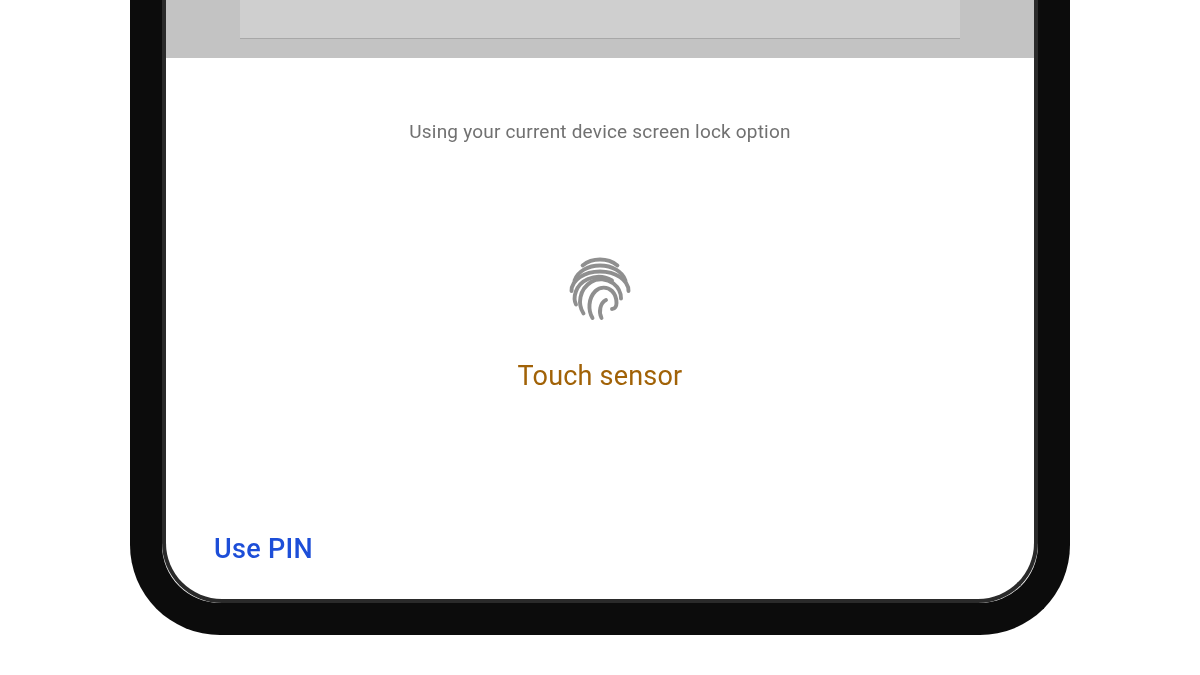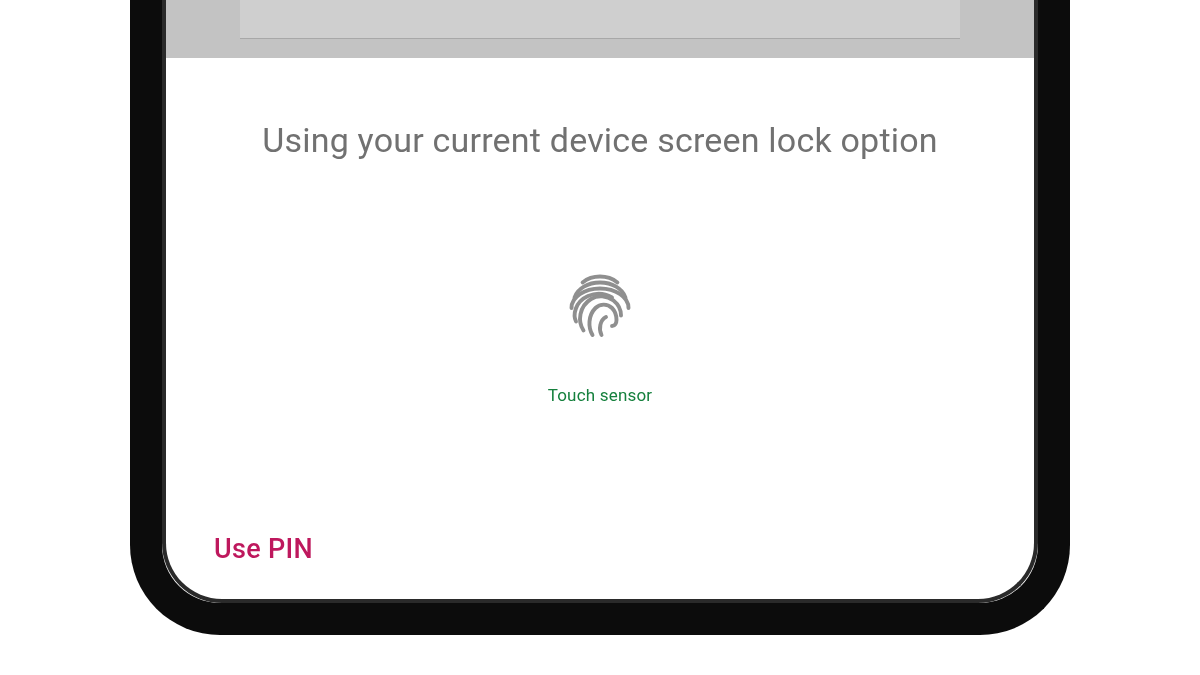--- a/index.html
+++ b/index.html
@@ -81,21 +81,21 @@
       position: relative;
     }
     .title {
       font-size: 40px;
       font-weight: 400;
       color: #3b3b3b;
       letter-spacing: 0.3px;
     }
     .subtitle {
       margin-top: 18px;
-      font-size: 34px;
+      font-size: 19px;
       font-weight: 400;
       color: #717171;
       letter-spacing: 0.2px;
     }
     .fingerprint-area {
       margin-top: 105px;
       display: flex;
       flex-direction: column;
       align-items: center;
     }
@@ -104,33 +104,33 @@
       height: 80px;
       display: flex;
       align-items: center;
       justify-content: center;
     }
     .fingerprint-icon svg {
       width: 72px;
       height: 72px;
     }
     .sensor-label {
-      margin-top: 40px;
-      font-size: 17px;
+      margin-top: 32px;
+      font-size: 27px;
       font-weight: 400;
-      color: #15803d;
+      color: #a16207;
       letter-spacing: 0.2px;
     }
     .use-pin {
       position: absolute;
       left: 48px;
       bottom: 34px;
       font-size: 27px;
       font-weight: 500;
-      color: #be185d;
+      color: #1d4ed8;
       cursor: pointer;
       letter-spacing: 0.3px;
     }
   </style>
 </head>
 <body>
 
 <div class="phone-frame">
   <div class="screen">
     <div class="top-gray-bar">

